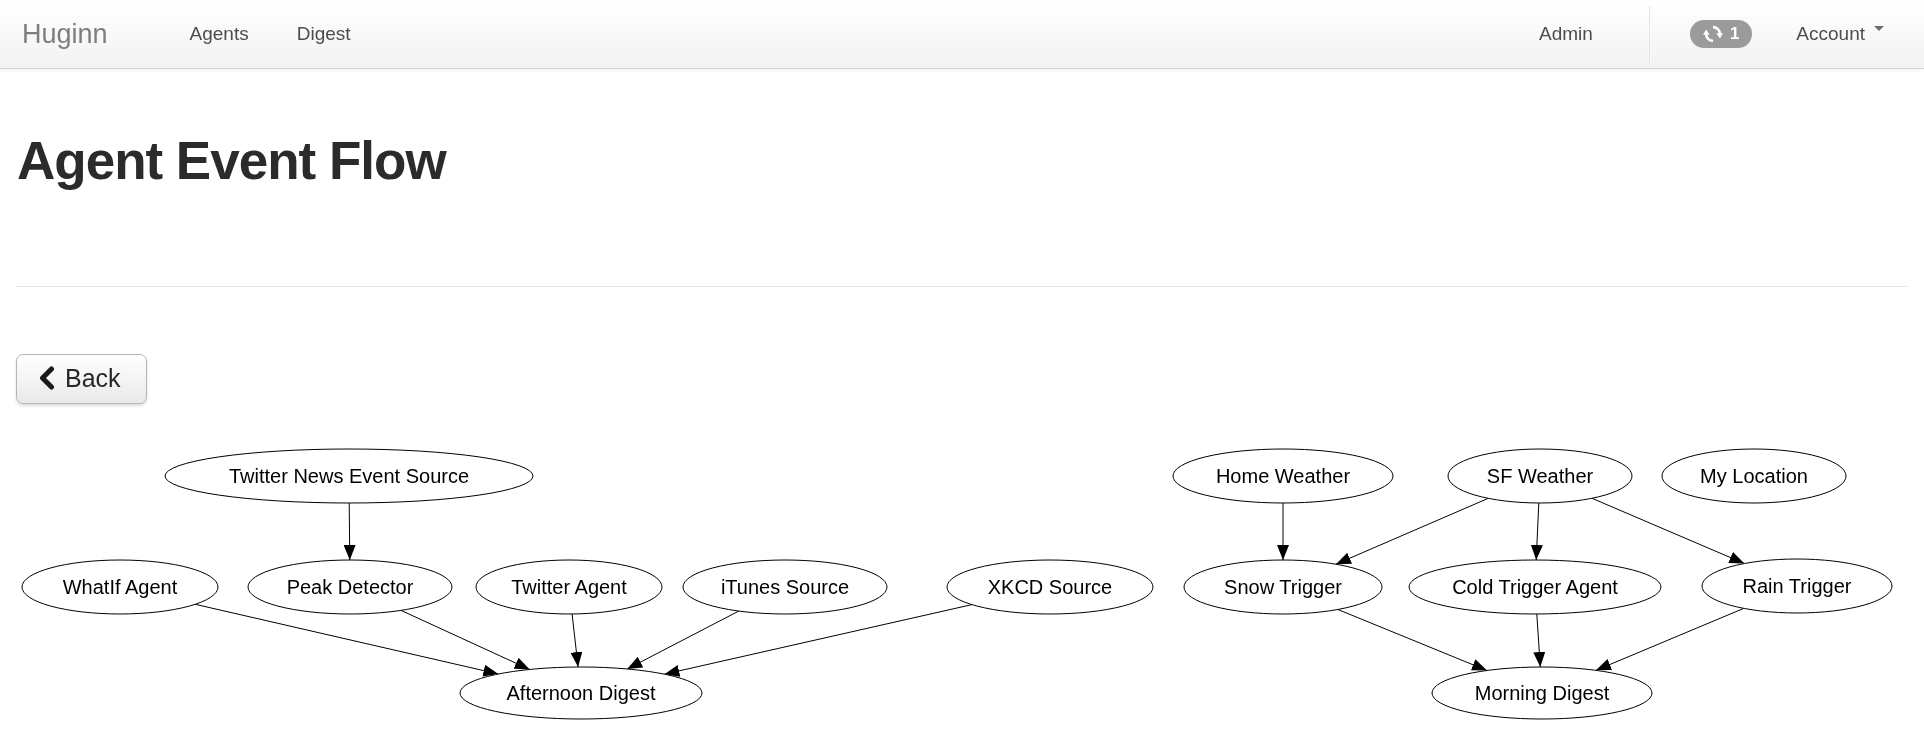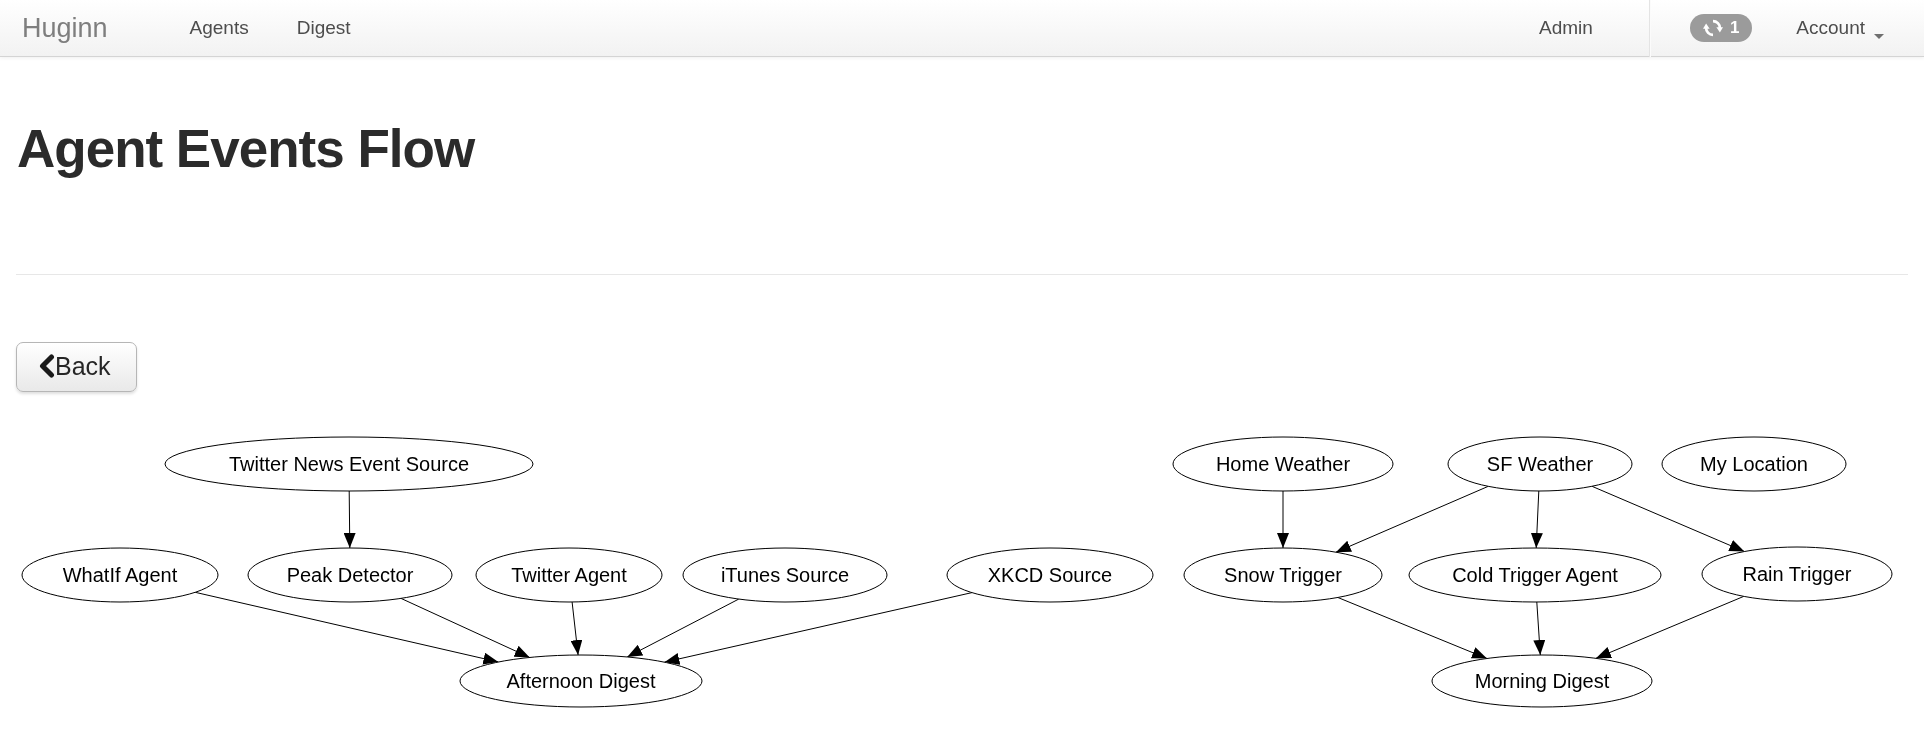--- a/index.html
+++ b/index.html
@@ -1,52 +1,52 @@
 <!DOCTYPE html>
 <html><head>
 <meta charset="utf-8">
 <style>
   * { box-sizing: border-box; margin: 0; padding: 0; }
   html,body { width:1924px; height:754px; background:#fff; overflow:hidden;
               font-family:"Liberation Sans", sans-serif; }
 
   
   .navbar{
-    height:57px; display:flex; align-items:center;
+    height:69px; display:flex; align-items:center;
     background:linear-gradient(#ffffff,#f2f2f2);
     border-bottom:1px solid #d4d4d4;
     box-shadow:0 1px 4px rgba(0,0,0,.065);
     padding:0 22px;
   }
   .brand{ font-size:27px; color:#7e7e7e; margin-right:58px; text-decoration:none; }
   .nav-link{ font-size:19px; color:#4d4d4d; padding:0 24px; text-decoration:none;text-align:right; }
   .nav-spacer{ flex:1; }
   .admin-link{ font-size:19px; color:#4d4d4d; text-decoration:none; margin-right:56px;}
   .nav-divider{ width:1px; height:57px; background:#e4e4e4; box-shadow:1px 0 0 #fbfbfb; }
   .event-badge{
     display:inline-flex; align-items:center; gap:7px;
     background:#9b9b9b; color:#fff; font-weight:bold; font-size:17px;
     border-radius:15px; padding:4px 13px; margin:0 44px 0 40px; cursor:pointer;
   }
-  .account{ display:inline-flex; align-items:flex-end; font-size:19px; color:#4d4d4d;
+  .account{ display:inline-flex; align-items:flex-start; font-size:19px; color:#4d4d4d;
             text-decoration:none; margin-right:18px;}
   .caret{ width:0; height:0; border-left:5px solid transparent;
           border-right:5px solid transparent; border-top:5px solid #6f6f6f;
           margin-left:9px; margin-top:3px; }
 
   
   .page-title{
     padding:58px 0 0 17px; font-size:53px; line-height:1.3;
     font-weight:bold; color:#2b2b2b; letter-spacing:-1px;
   }
   hr.rule{ border:none; border-top:1px solid #e7e7e7; margin:90px 16px 0 16px; }
 
   .btn-row{ margin:67px 0 0 16px; }
   .back-btn{
-    display:inline-flex; align-items:center; 
+    display:inline-flex; align-items:center; gap:10px;
     font-family:"Liberation Sans", sans-serif;
     font-size:25px; color:#262626; padding:9px 25px 10px 21px;
     background:linear-gradient(#ffffff,#e9e9e9);
     border:1px solid #b6b6b6; border-radius:7px; cursor:pointer;
     box-shadow:0 2px 3px rgba(0,0,0,.13), inset 0 1px 0 #fff;
   }
 
   .graph-wrap{ margin-top:27px; }
   svg.flow{ display:block; }
   .flow ellipse{ fill:#ffffff; stroke:#000; stroke-width:1; }
@@ -73,21 +73,21 @@
       </svg>
     </span>
     <span>1</span>
   </span>
   <a class="account" href="#">
     <span>Account</span>
     <span class="caret"></span>
   </a>
 </div>
 
-<h1 class="page-title">Agent Events Flow</h1>
+<h1 class="page-title">Agent Event Flow</h1>
 <hr class="rule">
 
 <div class="btn-row">
   <button class="back-btn">
     <span style="display:inline-flex">
       <svg width="17" height="24" viewBox="0 0 17 24">
         <path d="M13.5 3 L4.5 12 L13.5 21" stroke="#1a1a1a" stroke-width="5" fill="none" stroke-linecap="round" stroke-linejoin="round"></path>
       </svg>
     </span>
     <span>Back</span>

